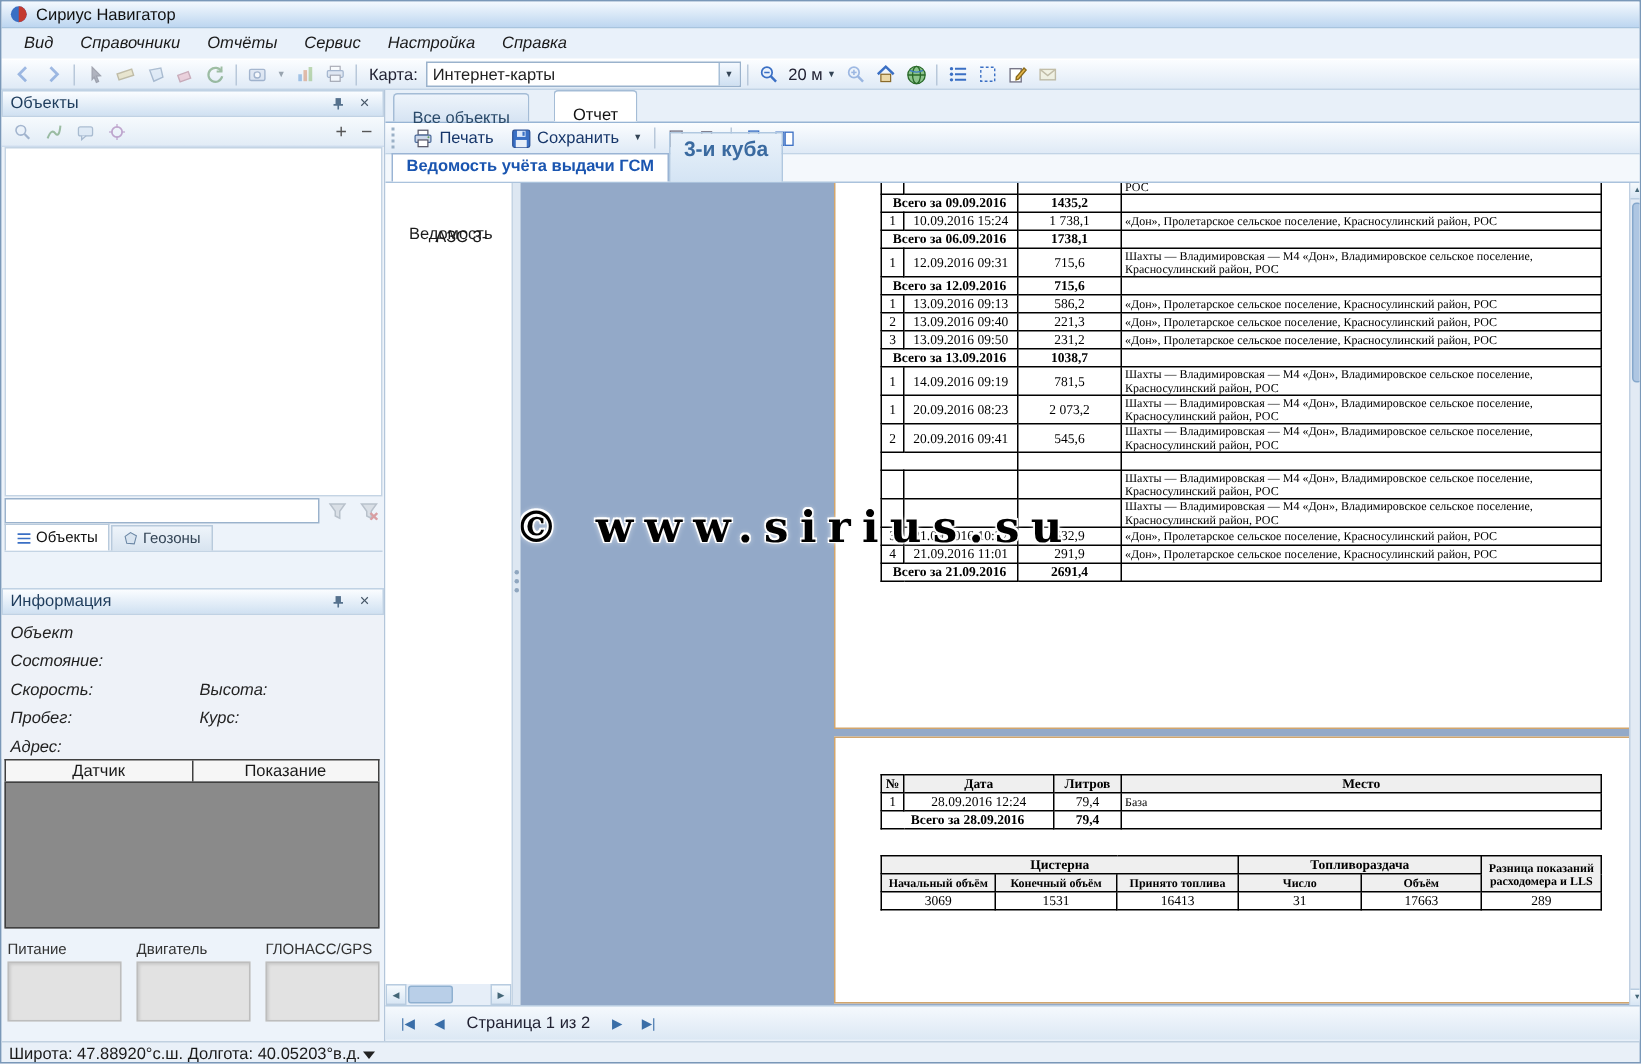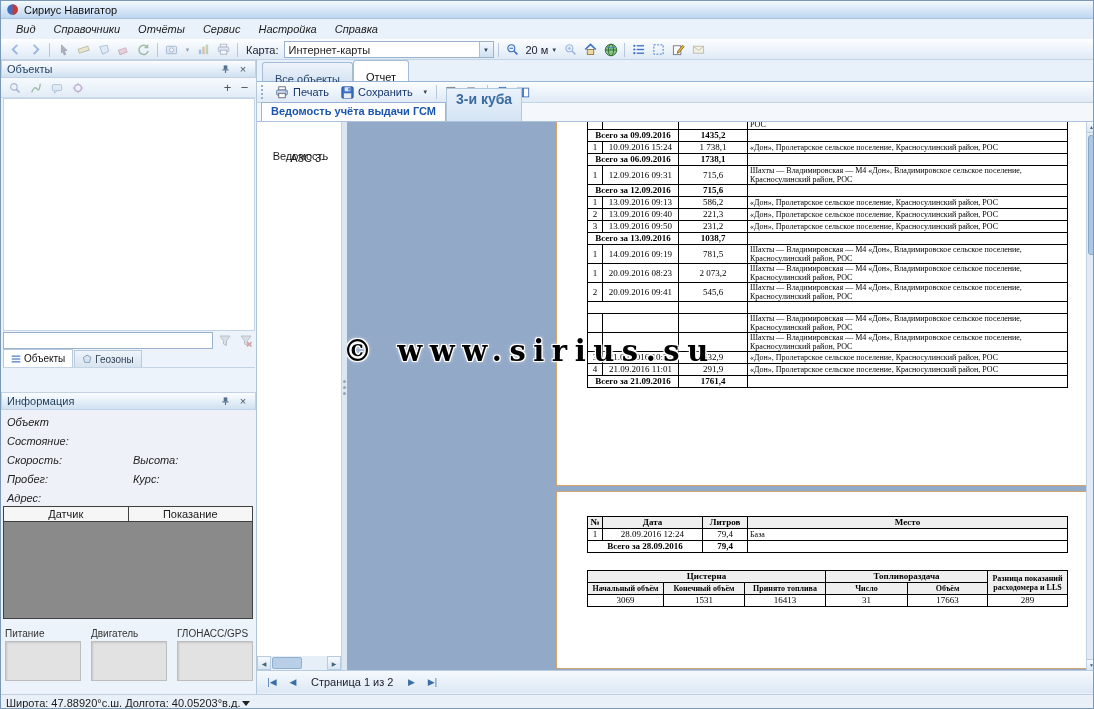--- a/index.html
+++ b/index.html
@@ -47,21 +47,21 @@
   .sensor-hcell:last-child{border-right:none;}
   .sensor-body{height:98px;background:#8a8a8a;border:1px solid #404040;}
   .sboxes{position:absolute;left:4px;top:568px;width:248px;display:flex;gap:10px;}
   .sbox{flex:1;}
   .sbox-label{font-size:10px;color:#333;margin-bottom:2px;}
   .sbox-body{height:40px;background:#e2e2e2;border:1px solid #bdbdbd;box-shadow:inset 1px 1px 2px rgba(0,0,0,.12);}
 
   
   .main{position:absolute;left:256px;top:59px;width:838px;height:634px;background:#e8f0f9;}
   .mtabs{position:absolute;left:0;top:0;width:100%;height:22px;display:flex;align-items:flex-end;padding-left:5px;border-bottom:1px solid #97b4d4;}
-  .mtab{height:19px;padding:10px 12px 0;background:linear-gradient(#eef4fb,#d6e4f3);border:1px solid #a4bcd6;border-bottom:none;border-radius:3px 3px 0 0;margin-right:0;color:#2a4a6a;}
+  .mtab{height:19px;padding:10px 12px 0;background:linear-gradient(#eef4fb,#d6e4f3);border:1px solid #a4bcd6;border-bottom:none;border-radius:3px 3px 0 0;margin-right:16px;color:#2a4a6a;}
   .mtab.active{background:#fff;height:21px;color:#111;}
   .rtoolbar{position:absolute;left:0;top:22px;width:100%;height:21px;background:linear-gradient(#fbfdff,#dfeaf6);border-bottom:1px solid #c2d4e6;display:flex;align-items:center;gap:2px;padding:0 4px;}
   .grip{width:4px;height:14px;border-left:2px dotted #9ab0c6;margin-right:3px;}
   .rtb-btn{display:flex;align-items:center;gap:4px;height:19px;padding:0 5px;color:#16366a;border-radius:2px;}
   .ddbtn{width:11px;height:19px;display:flex;align-items:center;justify-content:center;font-size:6px;color:#345;}
   .dtabs{position:absolute;left:0;top:43px;width:100%;height:19px;background:#f4f8fc;display:flex;align-items:flex-end;padding-left:4px;border-bottom:1px solid #aac2dc;}
   .dtab{font-size:14px;color:#3a6aa0;background:linear-gradient(#eaf2fa,#d4e4f4);border:1px solid #b0c8e0;border-bottom:none;padding:2px 9px;height:33px;font-weight:bold;}
   .dtab.active{color:#1a55b0;font-weight:bold;font-size:11px;background:#fff;height:19px;border-color:#9ab4d4;}
   .mcontent{position:absolute;left:0;top:62px;width:100%;height:548px;}
   .rtree{position:absolute;left:0;top:0;width:85px;height:548px;background:#fff;border-right:1px solid #c4d4e4;overflow:hidden;}
@@ -583,21 +583,21 @@
                   <td class="place">«Дон», Пролетарское сельское поселение, Красносулинский район, РОС</td>
                 </tr>
                 <tr>
                   <td>4</td>
                   <td>21.09.2016 11:01</td>
                   <td>291,9</td>
                   <td class="place">«Дон», Пролетарское сельское поселение, Красносулинский район, РОС</td>
                 </tr>
                 <tr>
                   <td class="tot" colspan="2">Всего за 21.09.2016</td>
-                  <td class="tot">1761,4</td>
+                  <td class="tot">2691,4</td>
                   <td></td>
                 </tr>
               </tbody>
           </table>
         </div>
         <div class="page page2">
           <table class="rtable t2">
             <colgroup>
                 <col style="width:15px">
                 <col style="width:100px">

